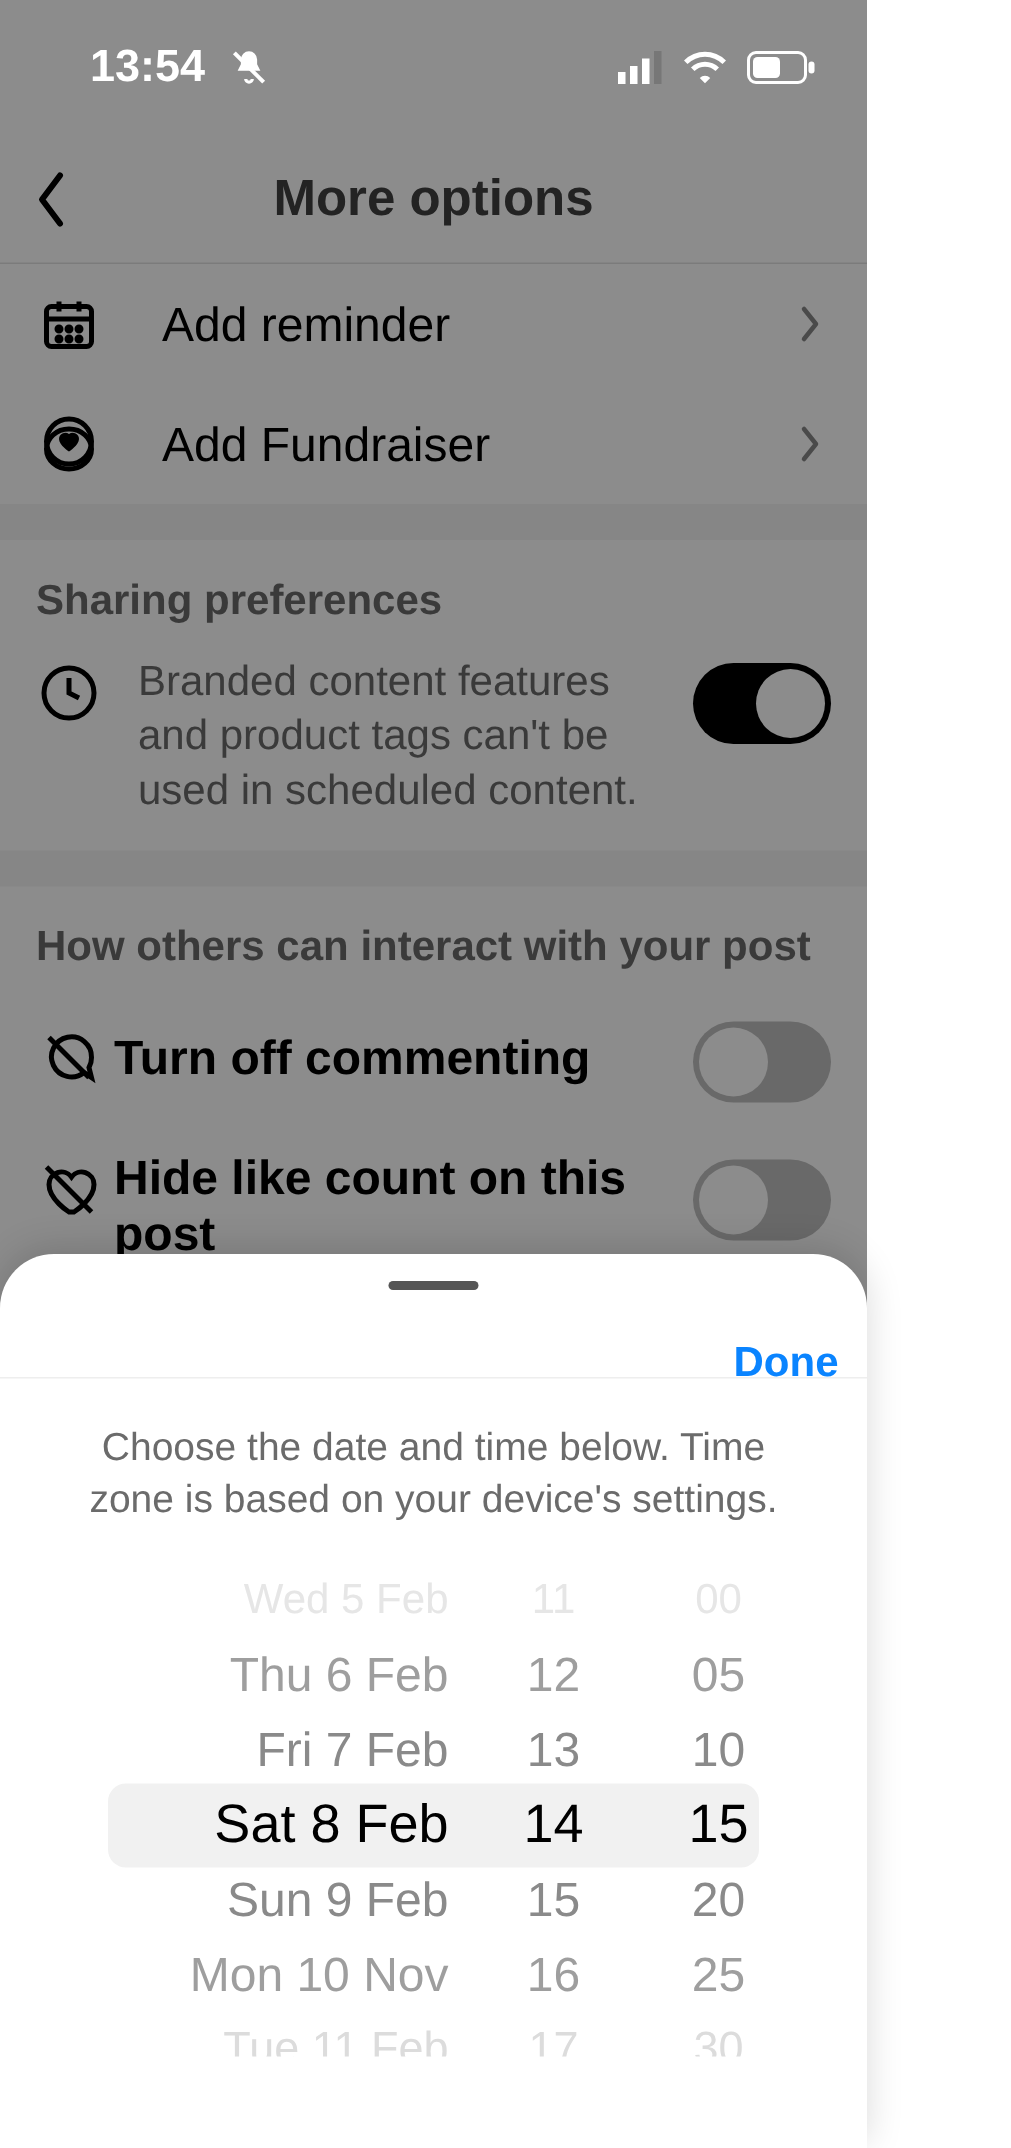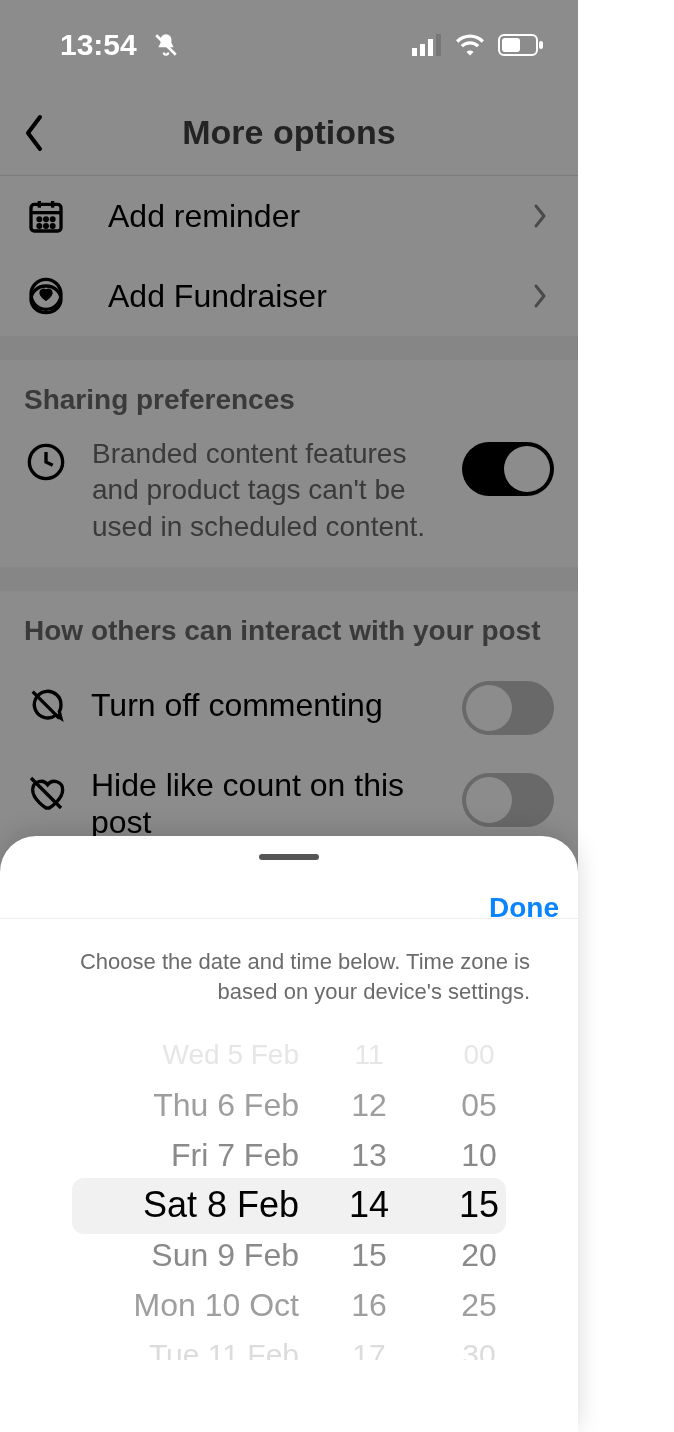--- a/index.html
+++ b/index.html
@@ -32,33 +32,33 @@
   .schedule-text { flex: 1; padding-right: 12px; }
   .schedule-text .t1 { font-size: 32px; color:#000; margin-bottom: 4px; }
   .schedule-text .t2 { font-size: 28px; color:#6b6b6b; line-height: 1.3; }
   .toggle { width: 92px; height: 54px; border-radius: 27px; position: relative; flex:0 0 92px; margin-top: 6px; }
   .toggle.on { background: #000; }
   .toggle.off { background: #bfbfbf; }
   .toggle .knob { position:absolute; top:4px; width:46px; height:46px; border-radius:23px; background:#fff; }
   .toggle.on .knob { right:4px; }
   .toggle.off .knob { left:4px; }
 
-  .interact-row { display:flex; align-items:center; padding: 18px 24px; gap:23px; }
+  .interact-row { display:flex; align-items:center; padding: 18px 24px; gap:8px;font-weight:bold; }
   .interact-row .icon { width:44px; height:44px; flex:0 0 44px; display:flex;align-items:center;justify-content:center;}
   .interact-row .txt { flex:1; }
   .interact-row .txt .l1 { font-size: 32px; color:#000; }
   .interact-row .txt .l2 { font-size: 28px; color:#6b6b6b; line-height:1.3; }
 
   
   .sheet { position:absolute; left:0; right:0; bottom:0; height: 596px; background:#fff; border-radius: 36px 36px 0 0; z-index: 10; box-shadow: 0 -4px 24px rgba(0,0,0,0.15); }
   .grabber { width: 60px; height: 6px; background:#555; border-radius: 3px; margin: 18px auto 0; }
   .sheet-header { position: relative; text-align:center; padding: 32px 0 26px; border-bottom: 1px solid #eee;}
   .sheet-title { font-size: 34px; font-weight: 700; color:#000; }
   .done-btn { position:absolute; right: 19px; top: 32px; font-size: 28px; font-weight: 600; color:#0a84ff; }
-  .sheet-desc { font-size: 22px; color:#6b6b6b; text-align:right; padding: 28px 48px 16px; line-height:1.35; }
+  .sheet-desc { font-size: 26px; color:#6b6b6b; text-align:center; padding: 28px 48px 16px; line-height:1.35; }
 
   .picker { position:relative; height: 330px; overflow:hidden; margin-top: 8px; }
   .picker-highlight { position:absolute; left:72px; right:72px; top: 148px; height: 56px; background:#f1f1f1; border-radius: 12px; z-index:0; }
   .picker-cols { position:relative; display:flex; justify-content:center; gap: 30px; z-index:1; height:100%; }
   .picker-col { display:flex; flex-direction:column; align-items:center; }
   .picker-col.date { width: 240px; align-items: flex-end; }
   .picker-col.hour { width: 80px; align-items:center; }
   .picker-col.min { width: 80px; align-items:center; }
   .pitem { height: 50px; line-height:50px; font-size: 32px; color:#b8b8b8; white-space:nowrap; }
   .pitem.sel { color:#000; font-size: 36px; font-weight:500; }
@@ -220,21 +220,21 @@
 
     <div class="picker">
       <div class="picker-highlight"></div>
       <div class="picker-cols">
         <div class="picker-col date">
           <div class="pitem fade0">Wed 5 Feb</div>
           <div class="pitem fade5">Thu 6 Feb</div>
           <div class="pitem fade4">Fri 7 Feb</div>
           <div class="pitem sel">Sat 8 Feb</div>
           <div class="pitem fade4">Sun 9 Feb</div>
-          <div class="pitem fade5">Mon 10 Oct</div>
+          <div class="pitem fade5">Mon 10 Nov</div>
           <div class="pitem fade1">Tue 11 Feb</div>
         </div>
         <div class="picker-col hour">
           <div class="pitem fade0">11</div>
           <div class="pitem fade5">12</div>
           <div class="pitem fade4">13</div>
           <div class="pitem sel">14</div>
           <div class="pitem fade4">15</div>
           <div class="pitem fade5">16</div>
           <div class="pitem fade1">17</div>

